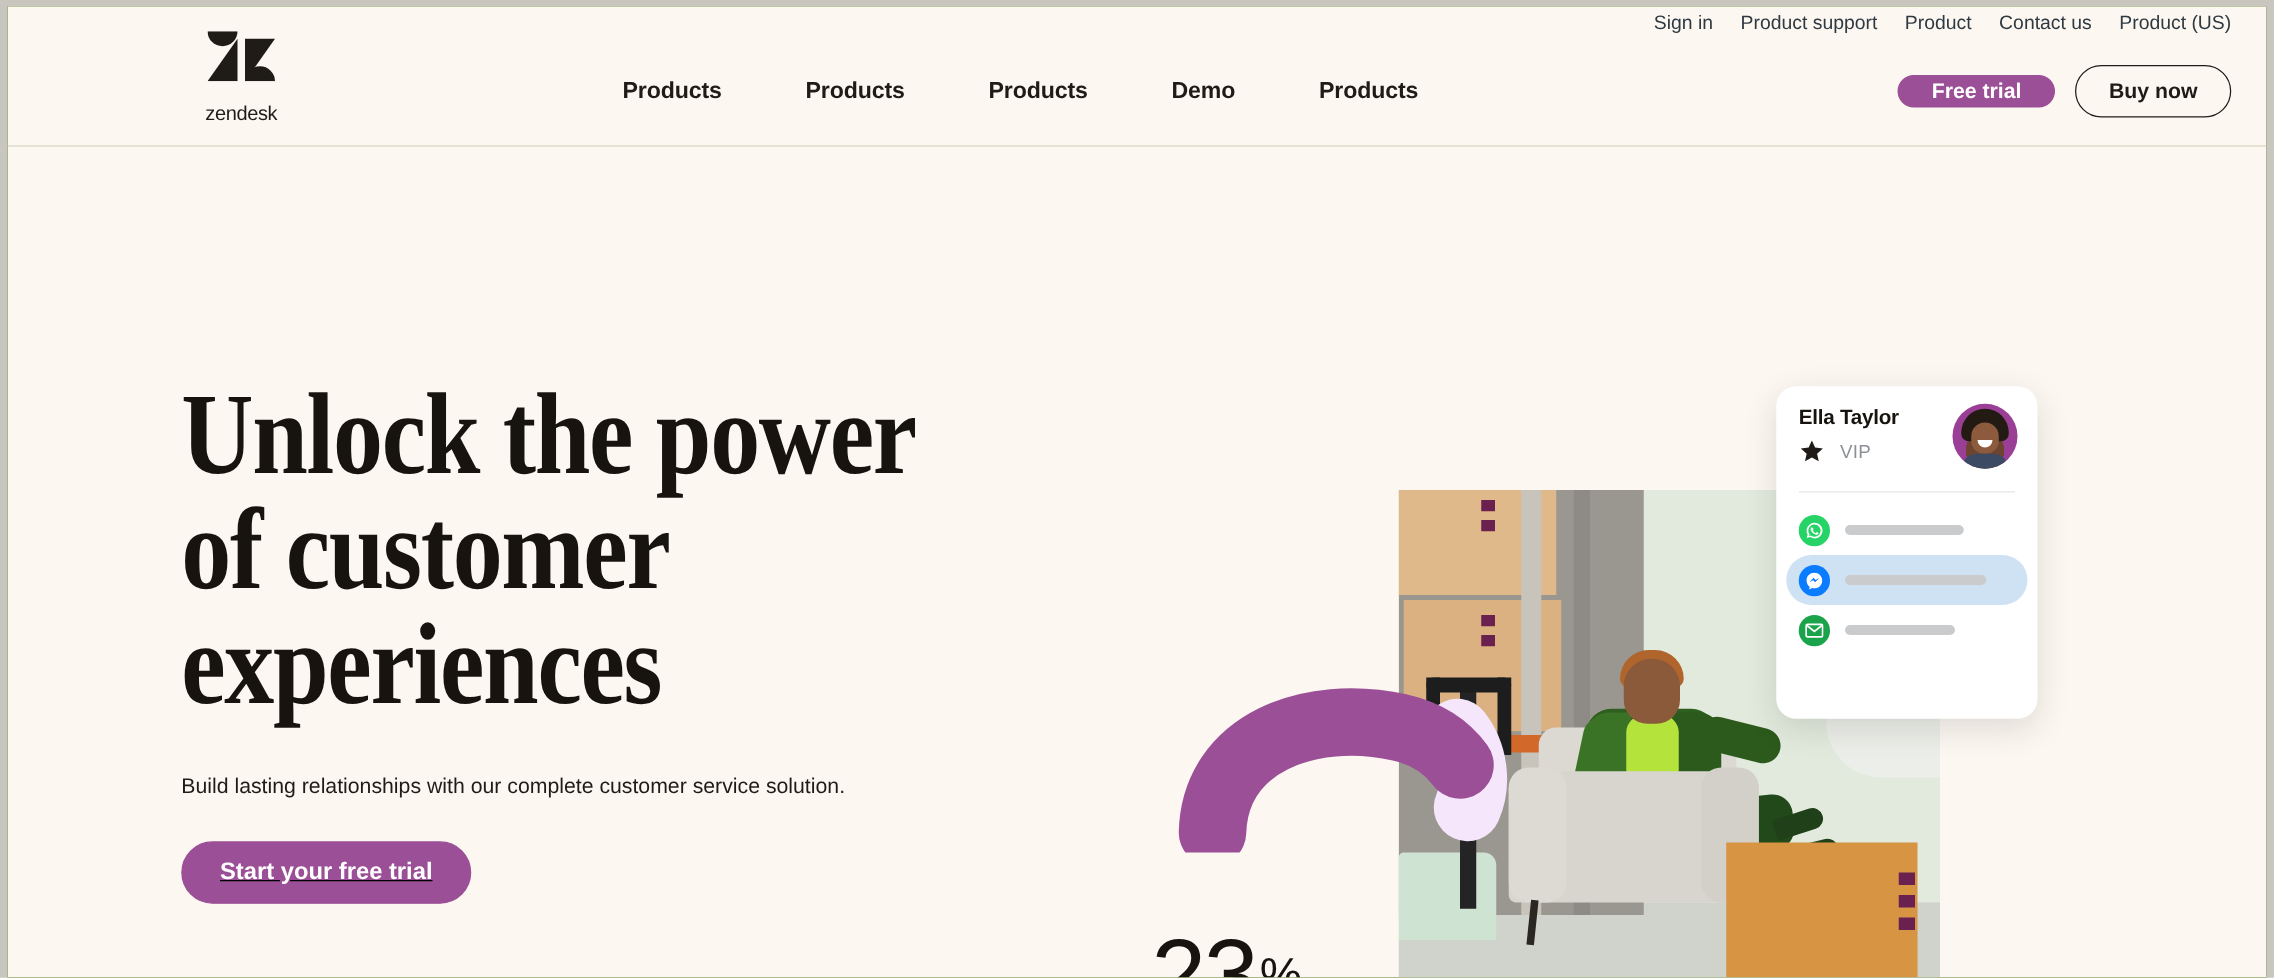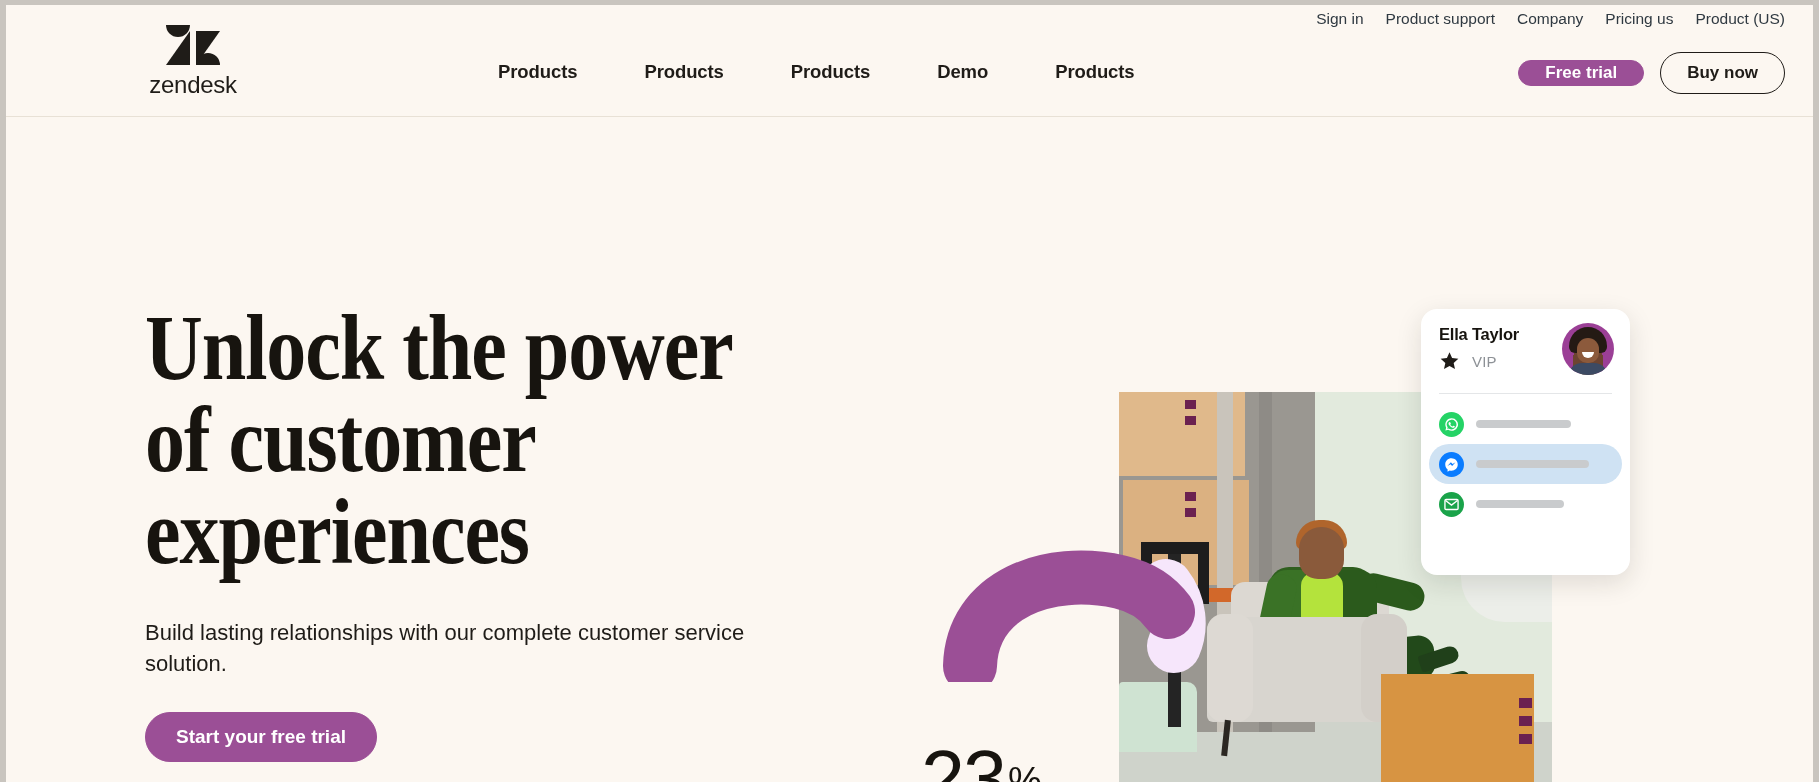--- a/index.html
+++ b/index.html
@@ -56,25 +56,25 @@
     position: absolute;
     left: 139px;
     top: 20px;
     width: 96px;
     cursor: pointer;
   }
   #logo-mark { display: block; margin: 0 auto; }
   #logo-wordmark {
     display: block;
     text-align: center;
-    font-size: 24px;
+    font-size: 16px;
     font-weight: 400;
     letter-spacing: -0.3px;
     color: #1f1c18;
-    margin-top: 6px;
+    margin-top: 18px;
     font-family: "Liberation Sans", sans-serif;
   }
 
   
   #primary-nav {
     position: absolute;
     left: 492px;
     top: 56px;
     display: flex;
     align-items: center;
@@ -145,30 +145,31 @@
     font-size: 93px;
     line-height: 0.99;
     letter-spacing: -1.2px;
     color: #17140f;
     transform: scaleX(0.86);
     transform-origin: left top;
     white-space: pre-line;
   }
   #hero-subheading {
     margin-top: 39px;
-    font-size: 22px;
+    font-size: 17px;
     line-height: 1.42;
     color: #1f1c18;
     max-width: 670px;
   }
   #hero-ctas {
     margin-top: 32px;
     display: flex;
     align-items: flex-end;
     gap: 28px;
+    text-decoration: underline;
   }
   #btn-start-trial { height: 50px; padding: 0 30px; font-size: 19px; }
   #btn-view-demo   { height: 50px; padding: 0 30px; font-size: 19px; }
 
   
   #hero-visual {
     position: absolute;
     left: 1113px;
     top: 160px;
     width: 694px;
@@ -366,22 +367,22 @@
 </head>
 <body>
 
 <div id="viewport-frame">
 
   <header id="site-header">
 
     <nav id="utility-nav">
       <a class="util-link">Sign in</a>
       <a class="util-link">Product support</a>
-      <a class="util-link">Company</a>
-      <a class="util-link">Pricing us</a>
+      <a class="util-link">Product</a>
+      <a class="util-link">Contact us</a>
       <a class="util-link">Product (US)</a>
     </nav>
 
     <a id="logo-block">
       <svg id="logo-mark" width="54" height="40" viewBox="0 0 54 40" aria-hidden="true">
         <path d="M24 0 H0 a12 12 0 0 0 24 0 Z" fill="#1f1c18"></path>
         <path d="M24 6 L24 40 L0 40 Z" fill="#1f1c18"></path>
         <path d="M30 40 L30 6 L54 6 Z" fill="#1f1c18"></path>
         <path d="M30 40 H54 a12 12 0 0 0 -24 0 Z" fill="#1f1c18"></path>
       </svg>

